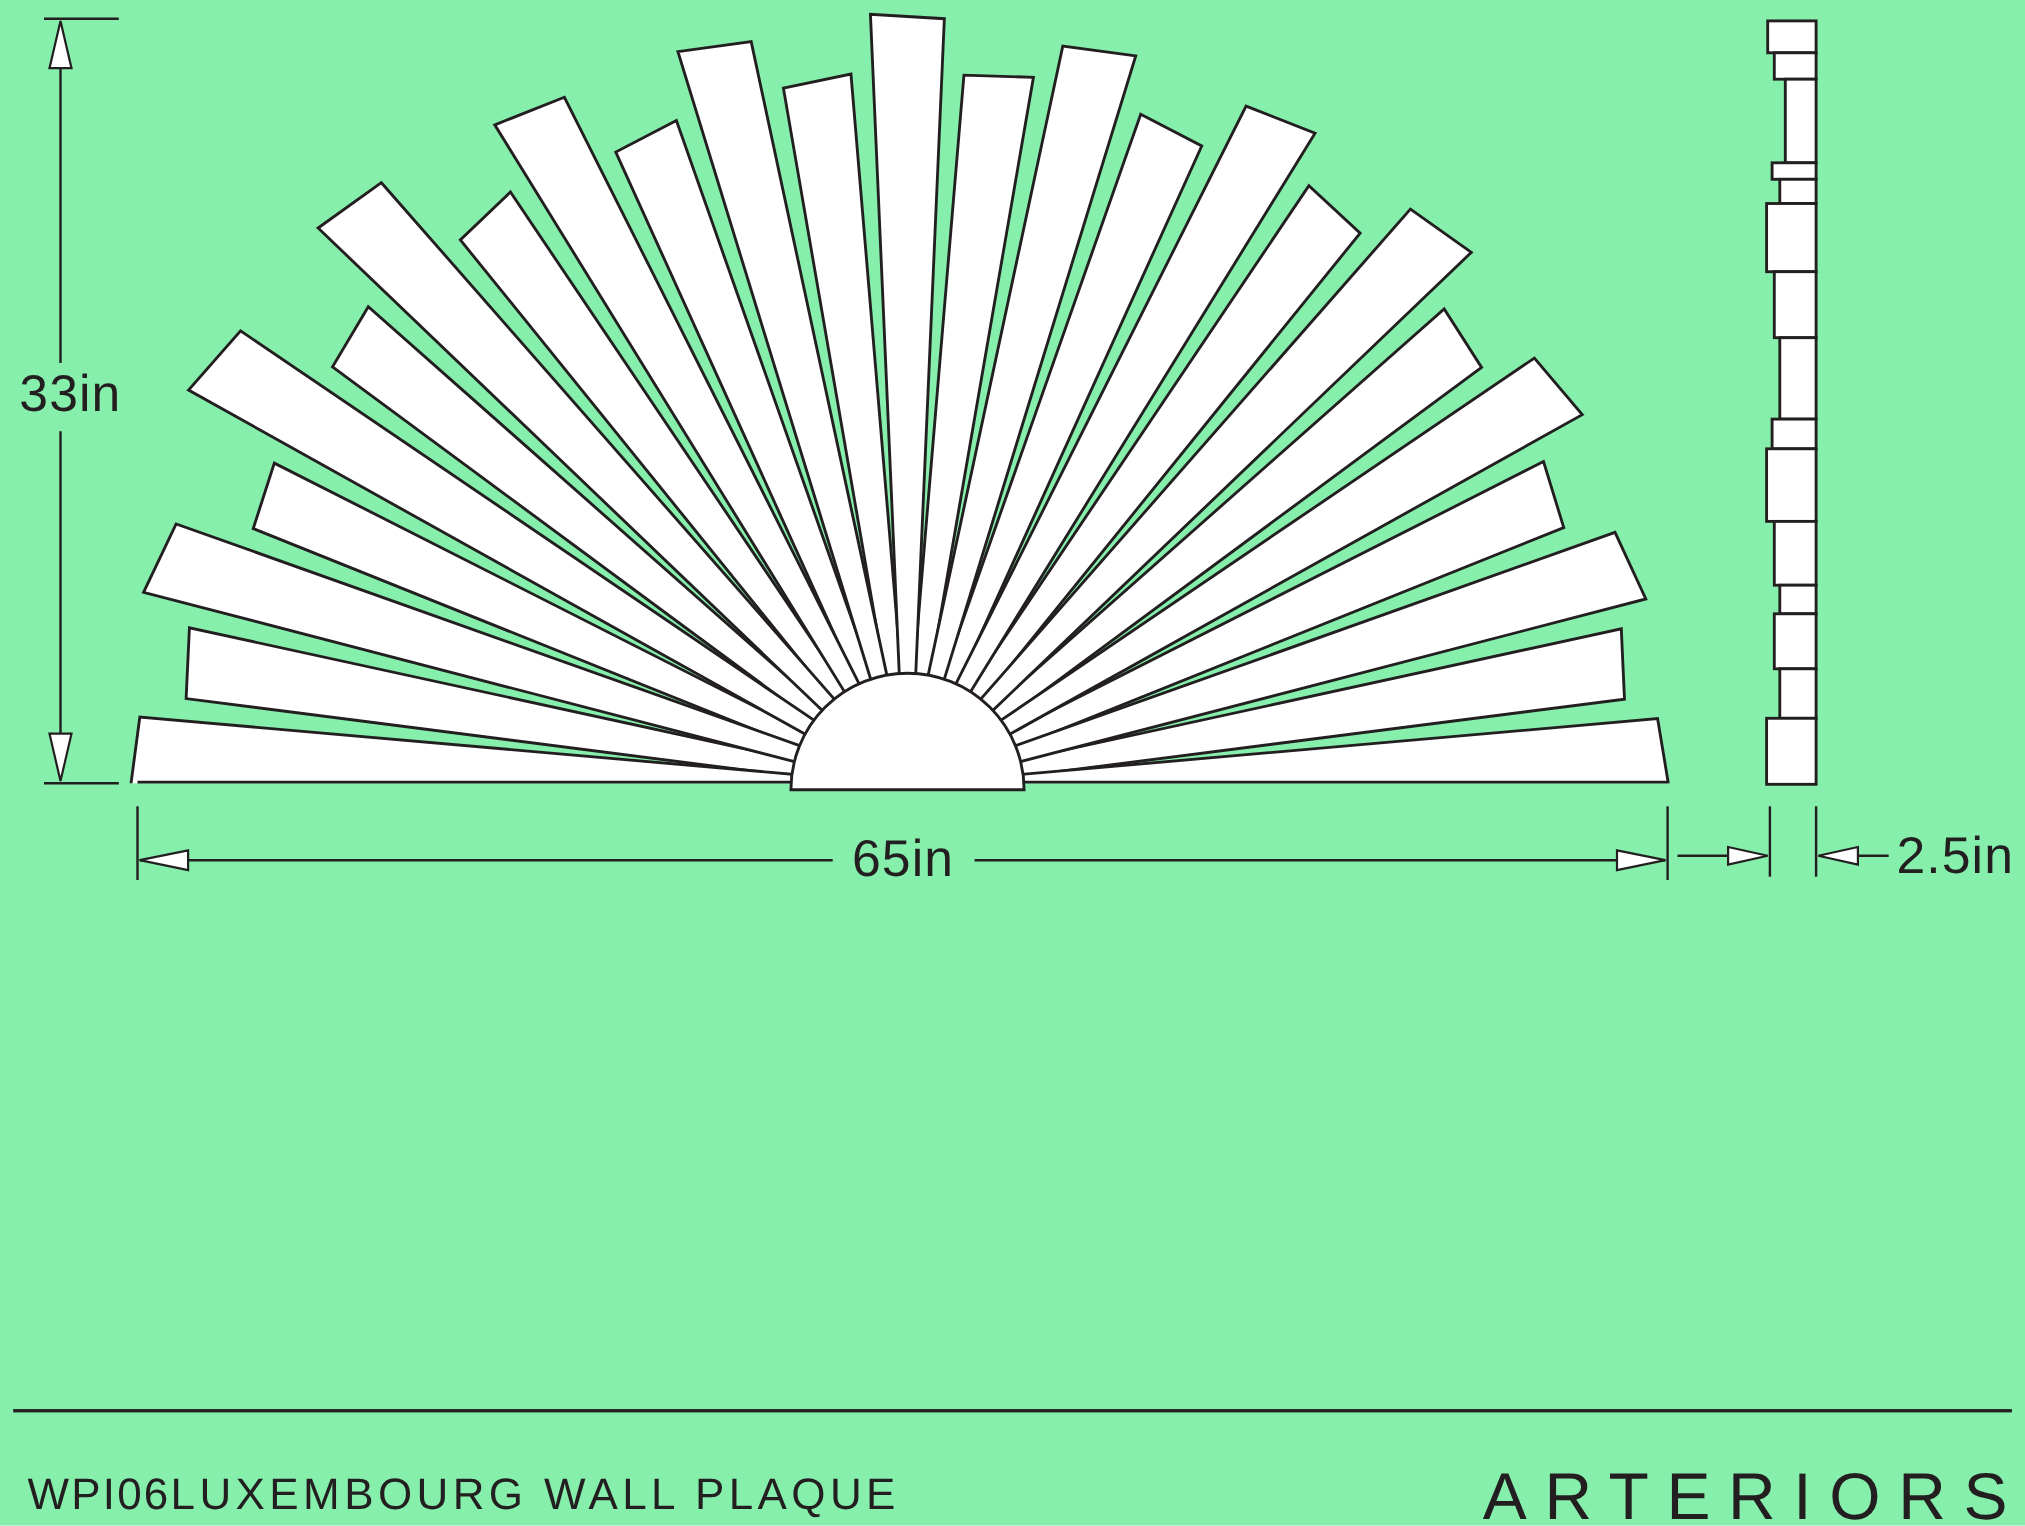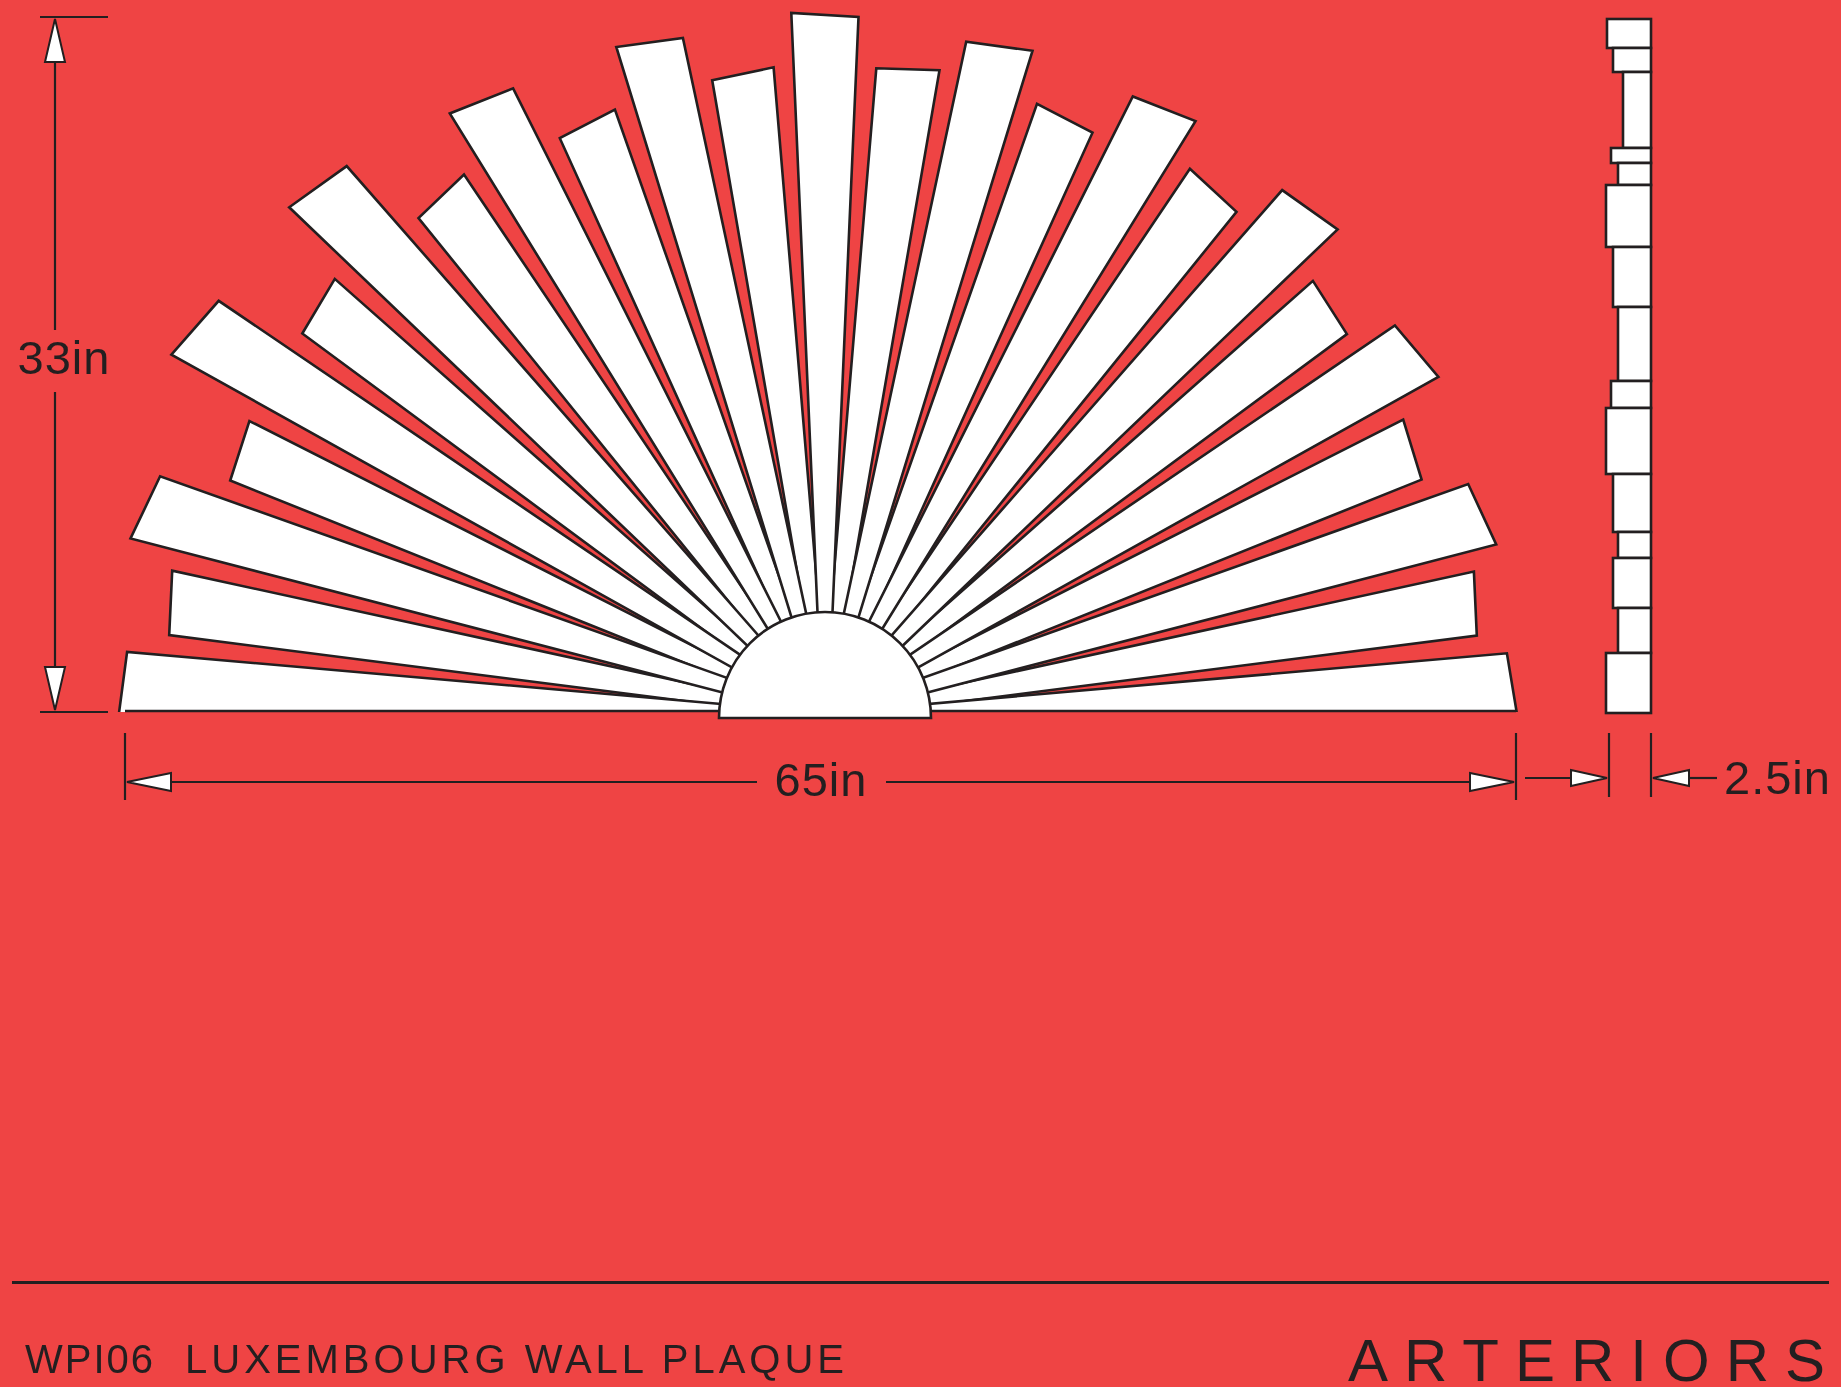--- a/index.html
+++ b/index.html
@@ -1,19 +1,19 @@
 <!DOCTYPE html>
 <html><head>
 <meta charset="utf-8">
 <style>
   html,body{margin:0;padding:0;background:#ffffff;}
   .page{
     position:relative;
     width:1841px;height:1387px;
-    background:#ef4444;
+    background:#86efac;
     font-family:"Liberation Sans", sans-serif;
     color:#231f20;
     overflow:hidden;
   }
   svg{position:absolute;left:0;top:0;}
   .plank, .blk, .hub{fill:#ffffff;stroke:#231f20;stroke-width:2.6;stroke-linejoin:miter;}
   .dimline{stroke:#231f20;stroke-width:2.2;fill:none;}
   .drawline{stroke:#231f20;stroke-width:2.6;fill:none;}
   .arrowhead{fill:#ffffff;stroke:#231f20;stroke-width:2;stroke-linejoin:miter;}
   .dimtext{
@@ -22,21 +22,21 @@
   }
   .footer-rule{
     position:absolute;left:12px;top:1281px;width:1817px;height:3px;
     background:#231f20;
   }
   .footer-left{
     position:absolute;left:25px;top:1337px;
     font-size:40px;white-space:nowrap;
   }
   .footer-left .code{font-weight:normal;letter-spacing:2px;}
-  .footer-left .name{letter-spacing:4px;margin-left:30px;}
+  .footer-left .name{letter-spacing:4px;}
   .brand{
     position:absolute;right:0px;top:1326px;
     font-size:60px;letter-spacing:16px;font-weight:normal;white-space:nowrap;
   }
 </style>
 </head>
 <body>
 
 <div class="page">
 

